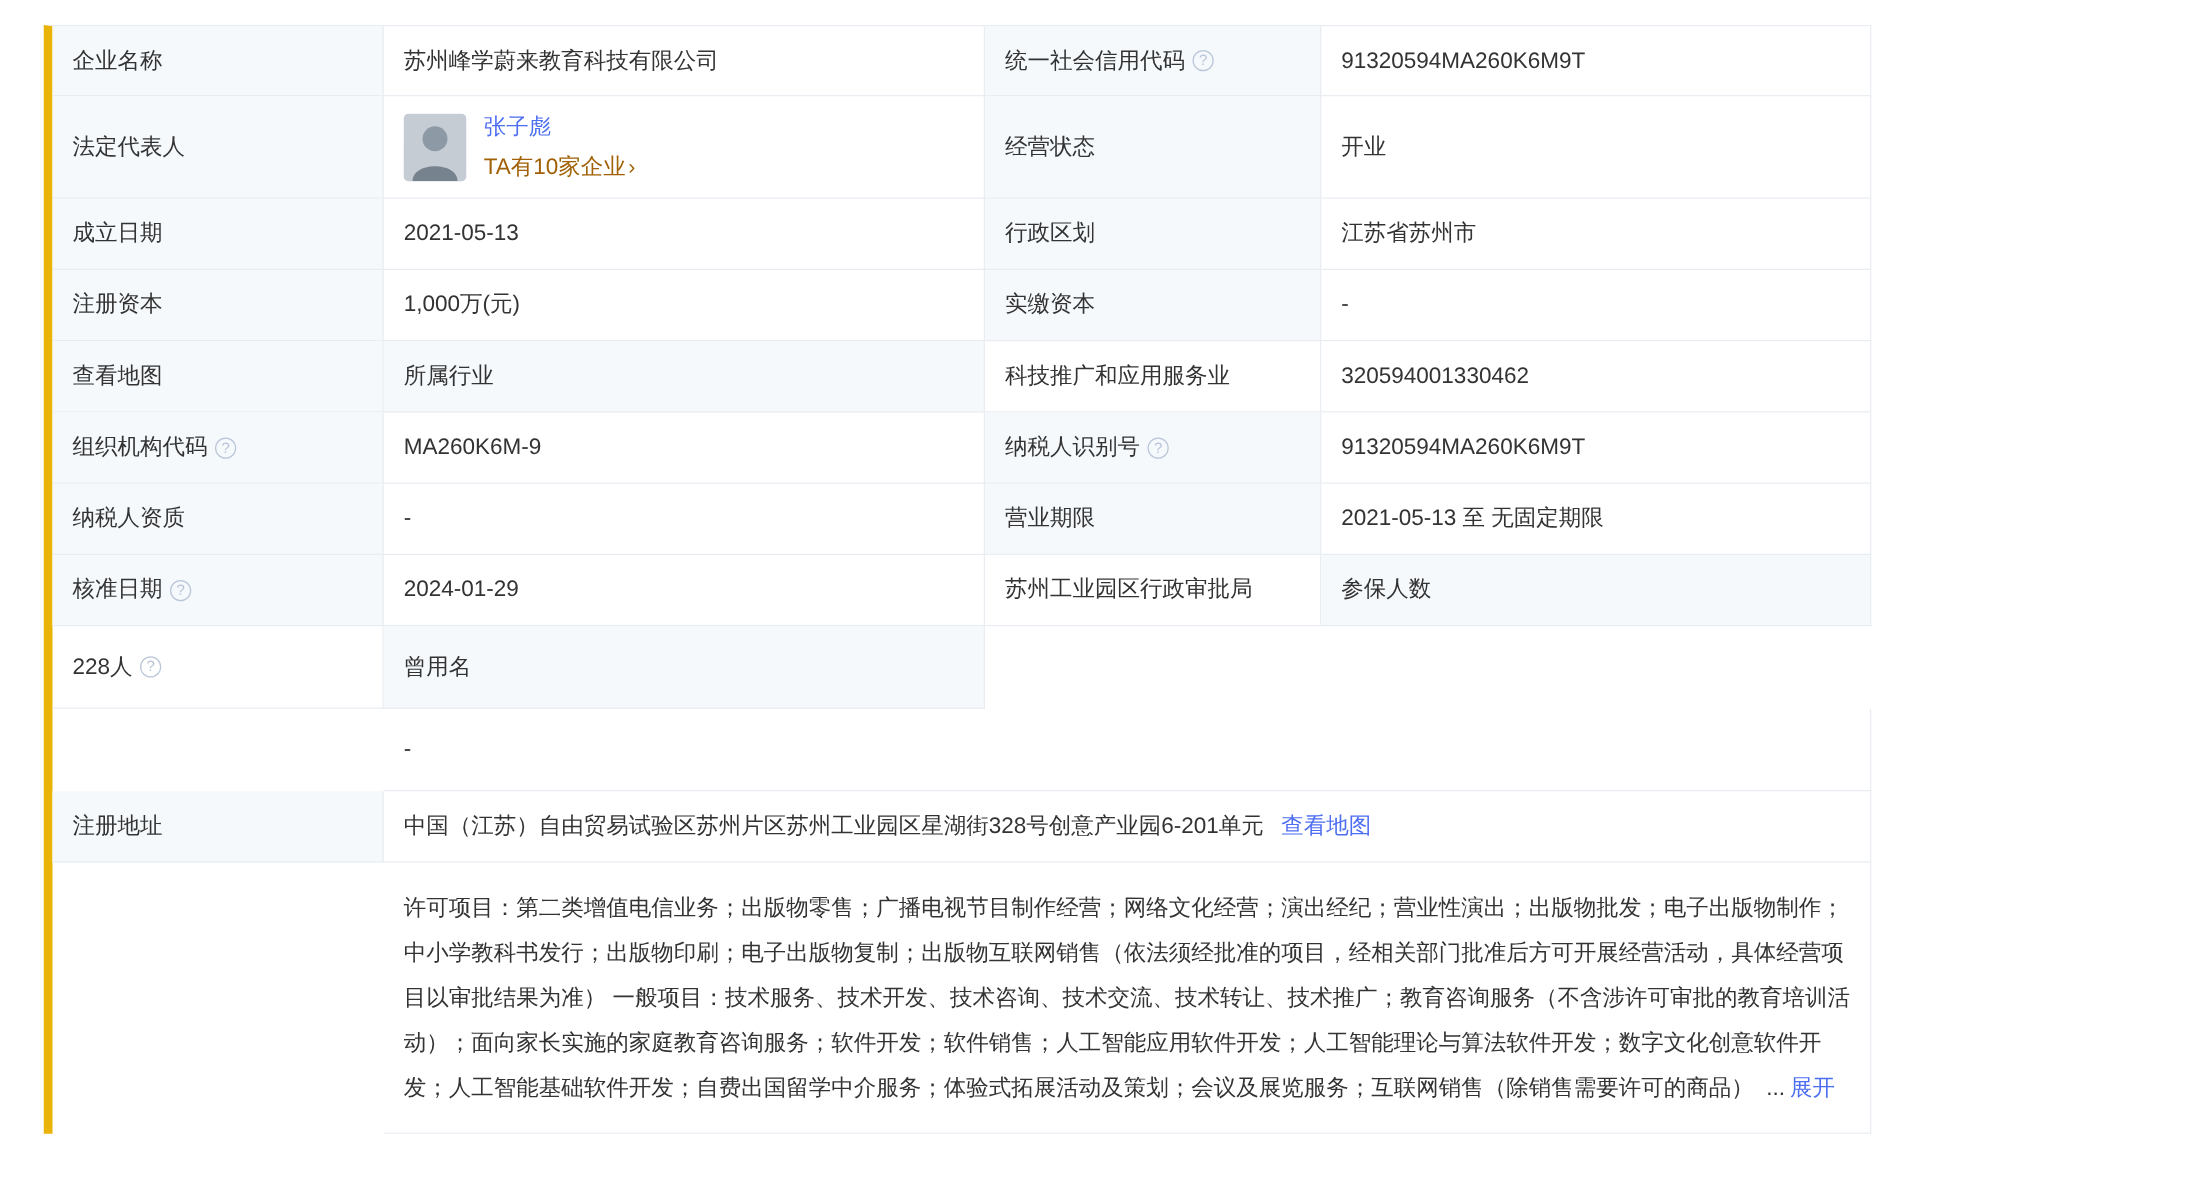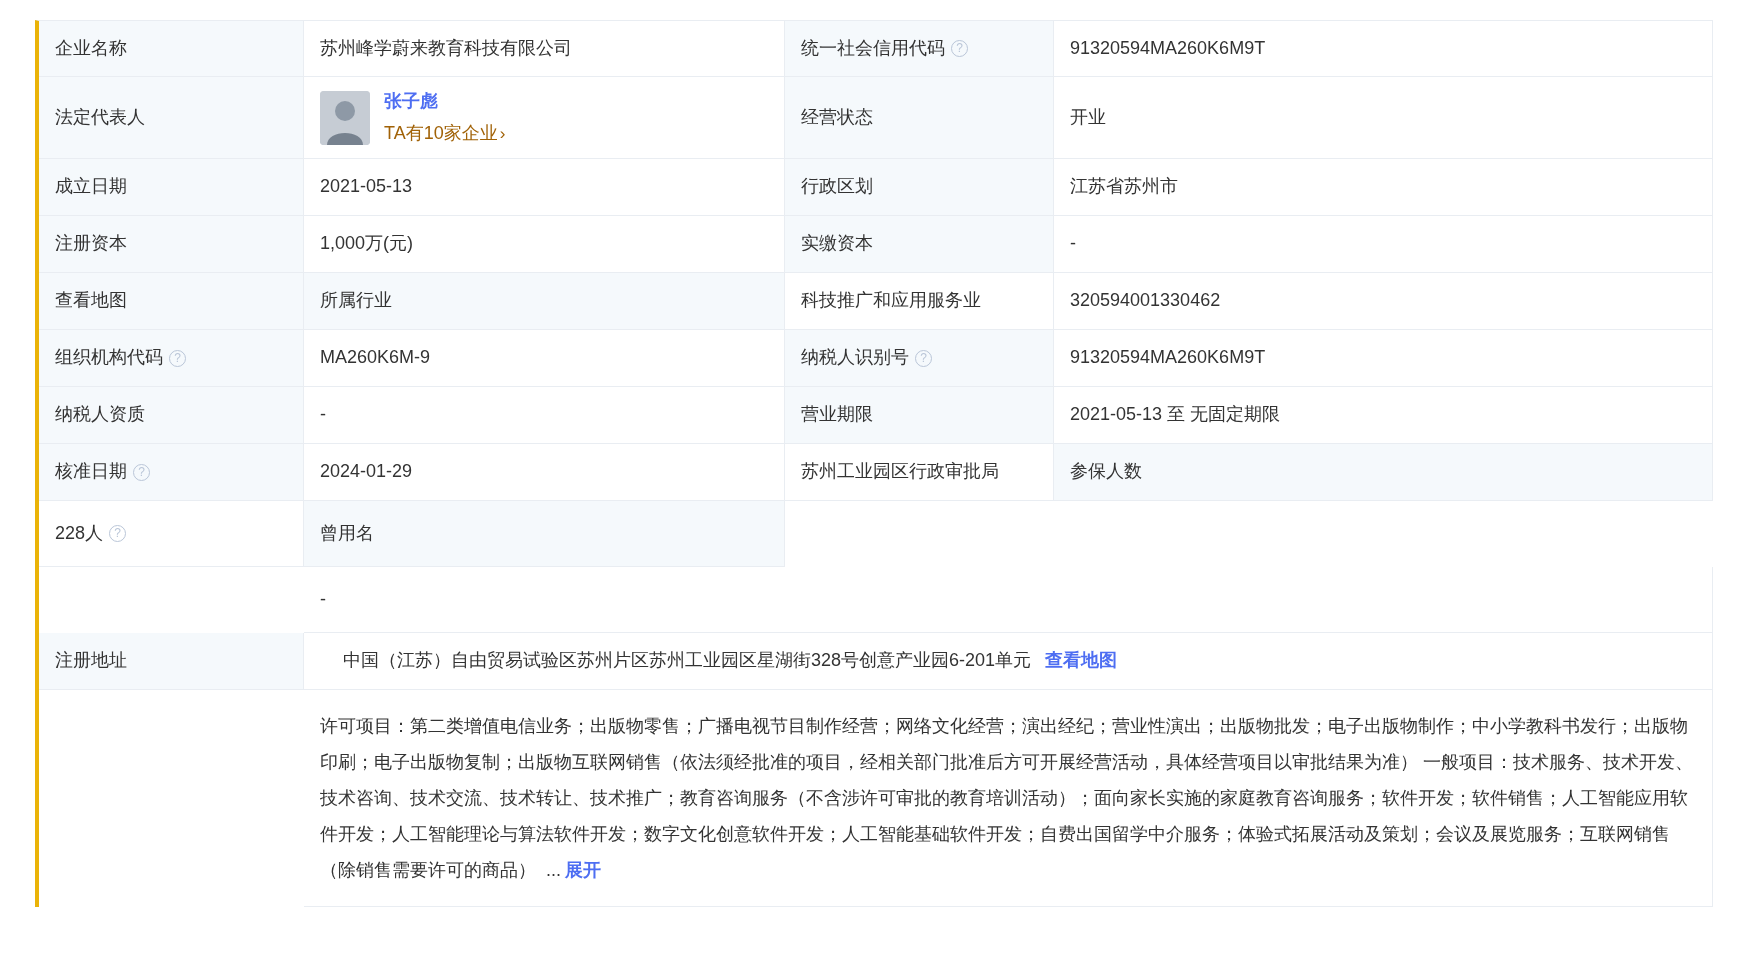--- a/index.html
+++ b/index.html
@@ -5,23 +5,23 @@
   * { margin:0; padding:0; box-sizing:border-box; }
   body {
     background:#ffffff;
     font-family:"Liberation Sans","DejaVu Sans",sans-serif;
     color:#333;
   }
   .page { padding:20px 33px 20px 35px; }
   .info-table {
     display:grid;
     grid-template-columns:265px 481px 269px 1fr;
-    width:1678px;
+    width:1462px;
     border-top:1px solid #e9edf2;
-    border-left:4px solid #eab308;
+    border-left:7px solid #eab308;
     font-size:18px;
   }
   .cell {
     border-right:1px solid #e9edf2;
     border-bottom:1px solid #e9edf2;
     display:flex;
     align-items:center;
     padding:0 16px;
     min-height:57px;
     line-height:1.4;
@@ -39,34 +39,34 @@
     width:17px; height:17px;
     border:1px solid #bac6d8;
     border-radius:50%;
     color:#bac6d8;
     font-size:12px;
     margin-left:6px;
     flex:0 0 auto;
     cursor:pointer;
     user-select:none;
   }
-  a.blue-link { color:#4e6ef2; text-decoration:none; cursor:pointer;font-weight:bold; }
+  a.blue-link { color:#4e6ef2; text-decoration:none; cursor:pointer; }
   a.orange-link { color:#a16207; text-decoration:none; cursor:pointer; }
   .rep-wrap { display:flex; align-items:center; gap:14px; }
   .avatar {
     width:50px; height:54px;
     border-radius:4px;
     overflow:hidden;
     background:linear-gradient(180deg,#cfd6de 0%,#b9c2cc 100%);
     flex:0 0 auto;
     cursor:pointer;
   }
   .rep-lines { display:flex; flex-direction:column; gap:6px; }
   .chev { font-size:17px; margin-left:2px; }
-  .addr-wrap { display:flex; align-items:center; gap:14px; flex-wrap:wrap;margin-left:23px; }
+  .addr-wrap { display:flex; align-items:center; gap:14px; flex-wrap:wrap; }
   .scope-cell {
     display:block;
     padding:18px 16px;
     line-height:36px;
   }
   .scope-text { display:inline; }
   .scope-ellipsis { color:#333; margin:0 4px 0 10px; }
 </style>
 </head>
 <body>

